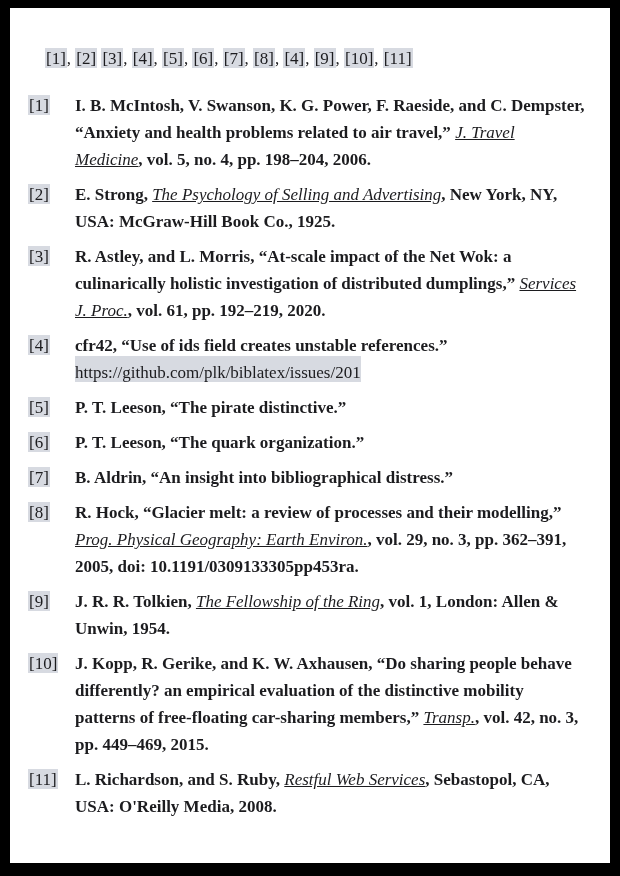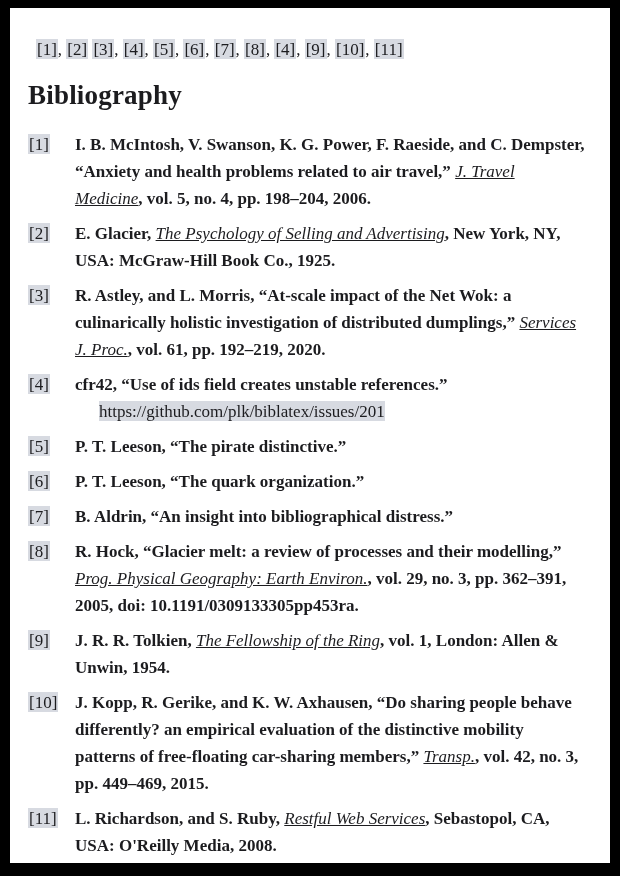--- a/index.html
+++ b/index.html
@@ -18,21 +18,21 @@
     width: 600px;
     height: 855px;
     background: var(--paper, #ffffff);
     color: var(--ink, #1c1c1f);
     font-family: "Liberation Serif", "DejaVu Serif", serif;
     font-size: 17px;
     line-height: 27px;
     padding: 20px 24px 0 18px;
   }
   .cite-line {
-    margin: 8px;
+    margin: 17px;
     white-space: nowrap;
   }
   .ref-chip {
     background: var(--highlight, #d7dae1);
     padding: 1px 1px 0 1px;
     cursor: pointer;
   }
   .heading {
     font-family: "Liberation Serif", "DejaVu Serif", serif;
     font-size: 27px;
@@ -57,39 +57,37 @@
     padding: 1px 1px 0 1px;
     cursor: pointer;
   }
   .bib-text {
     flex: 1 1 auto;
   }
   .bib-text .normal { font-style: normal; font-weight: bold; }
   .bib-text .italic { font-style: italic; text-decoration: underline; }
   .bib-text .link {
     background: var(--highlight, #d7dae1);
-    padding: 1px 0 0 0;
+    padding: 7px 0 0 0;
     cursor: pointer;
-    margin-left: 24px;
   }
 </style>
 </head>
 <body style="background: rgb(0, 0, 0);">
 
 <div class="page">
   <p class="cite-line" id="cite-line"><span class="ref-chip">[1]</span>, <span class="ref-chip">[2]</span> <span class="ref-chip">[3]</span>, <span class="ref-chip">[4]</span>, <span class="ref-chip">[5]</span>, <span class="ref-chip">[6]</span>, <span class="ref-chip">[7]</span>, <span class="ref-chip">[8]</span>, <span class="ref-chip">[4]</span>, <span class="ref-chip">[9]</span>, <span class="ref-chip">[10]</span>, <span class="ref-chip">[11]</span></p>
-  <h1 class="heading">Bibliography</h1>
   <div class="bib-list" id="bib-list">
       <div class="bib-entry">
         <div class="bib-label"><span class="anchor-chip">[1]</span></div>
         <div class="bib-text"><span class="normal">I. B. McIntosh, V. Swanson, K. G. Power, F. Raeside, and C. Dempster, “Anxiety and health problems related to air travel,” </span><span class="italic">J. Travel Medicine</span><span class="normal">, vol. 5, no. 4, pp. 198–204, 2006.</span></div>
       </div>
       <div class="bib-entry">
         <div class="bib-label"><span class="anchor-chip">[2]</span></div>
-        <div class="bib-text"><span class="normal">E. Glacier, </span><span class="italic">The Psychology of Selling and Advertising</span><span class="normal">, New York, NY, USA: McGraw-Hill Book Co., 1925.</span></div>
+        <div class="bib-text"><span class="normal">E. Strong, </span><span class="italic">The Psychology of Selling and Advertising</span><span class="normal">, New York, NY, USA: McGraw-Hill Book Co., 1925.</span></div>
       </div>
       <div class="bib-entry">
         <div class="bib-label"><span class="anchor-chip">[3]</span></div>
         <div class="bib-text"><span class="normal">R. Astley, and L. Morris, “At-scale impact of the Net Wok: a culinarically holistic investigation of distributed dumplings,” </span><span class="italic">Services J. Proc.</span><span class="normal">, vol. 61, pp. 192–219, 2020.</span></div>
       </div>
       <div class="bib-entry">
         <div class="bib-label"><span class="anchor-chip">[4]</span></div>
         <div class="bib-text"><span class="normal">cfr42, “Use of ids field creates unstable references.” </span><span class="link">https://github.com/plk/biblatex/issues/201</span></div>
       </div>
       <div class="bib-entry">

